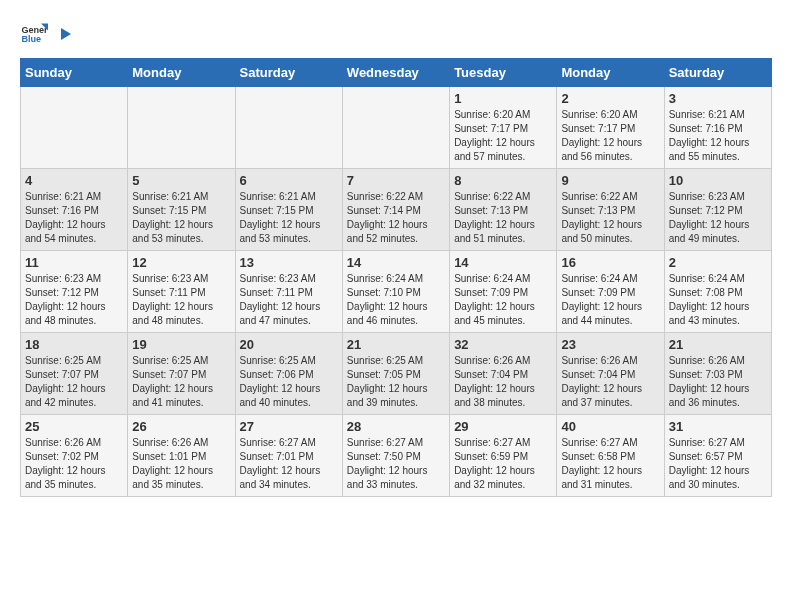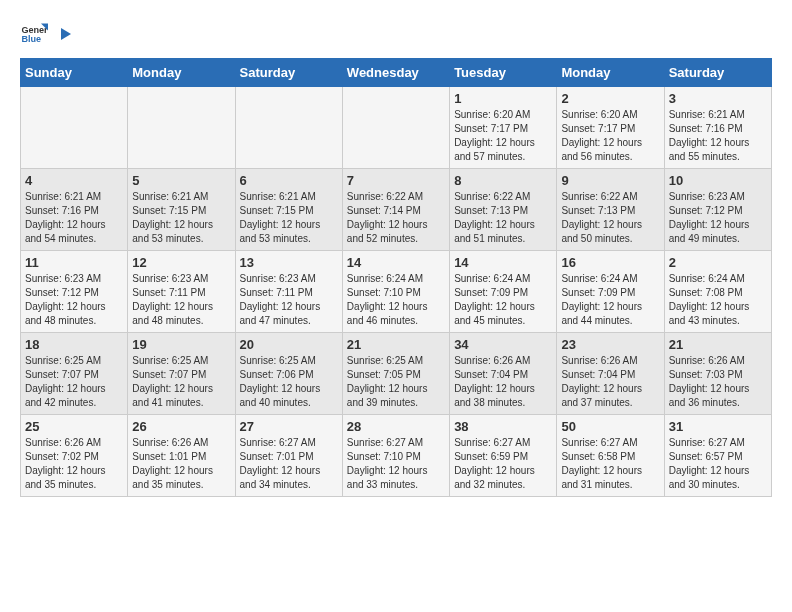--- a/index.html
+++ b/index.html
@@ -278,21 +278,21 @@
 and 40 minutes.</div>
         </td>
         <td>
           <div class="day-num">21</div>
           <div class="day-info">Sunrise: 6:25 AM
 Sunset: 7:05 PM
 Daylight: 12 hours
 and 39 minutes.</div>
         </td>
         <td>
-          <div class="day-num">34</div>
+          <div class="day-num">32</div>
           <div class="day-info">Sunrise: 6:26 AM
 Sunset: 7:04 PM
 Daylight: 12 hours
 and 38 minutes.</div>
         </td>
         <td>
           <div class="day-num">23</div>
           <div class="day-info">Sunrise: 6:26 AM
 Sunset: 7:04 PM
 Daylight: 12 hours
@@ -324,33 +324,33 @@
         <td>
           <div class="day-num">27</div>
           <div class="day-info">Sunrise: 6:27 AM
 Sunset: 7:01 PM
 Daylight: 12 hours
 and 34 minutes.</div>
         </td>
         <td>
           <div class="day-num">28</div>
           <div class="day-info">Sunrise: 6:27 AM
-Sunset: 7:10 PM
+Sunset: 7:50 PM
 Daylight: 12 hours
 and 33 minutes.</div>
         </td>
         <td>
-          <div class="day-num">38</div>
+          <div class="day-num">29</div>
           <div class="day-info">Sunrise: 6:27 AM
 Sunset: 6:59 PM
 Daylight: 12 hours
 and 32 minutes.</div>
         </td>
         <td>
-          <div class="day-num">50</div>
+          <div class="day-num">40</div>
           <div class="day-info">Sunrise: 6:27 AM
 Sunset: 6:58 PM
 Daylight: 12 hours
 and 31 minutes.</div>
         </td>
         <td>
           <div class="day-num">31</div>
           <div class="day-info">Sunrise: 6:27 AM
 Sunset: 6:57 PM
 Daylight: 12 hours

